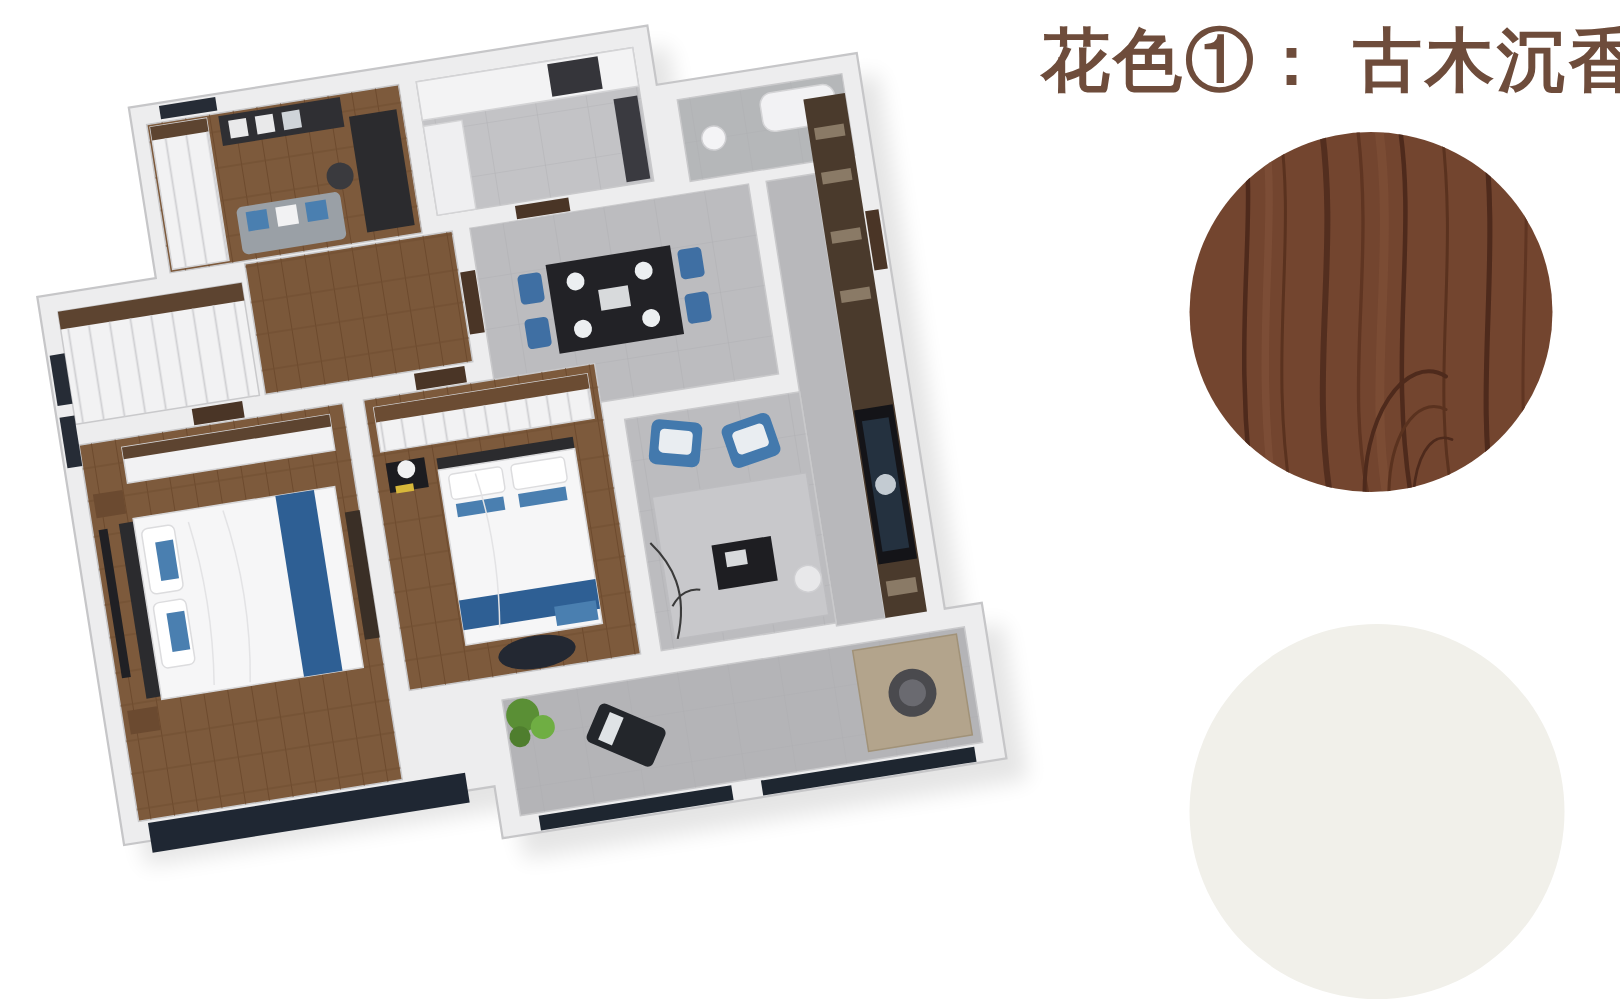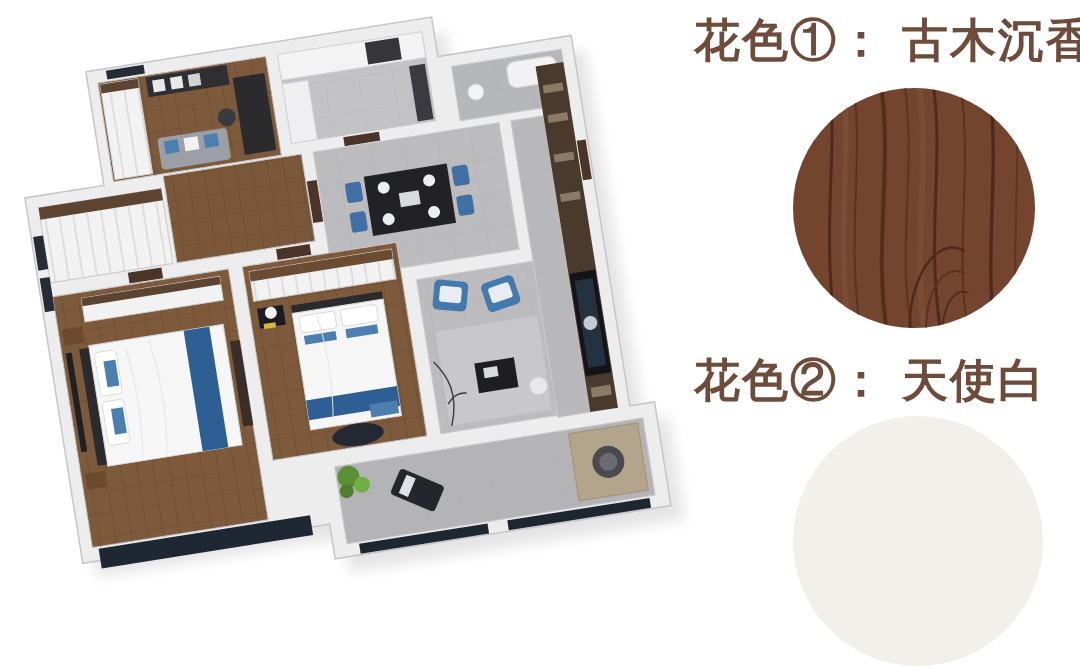--- a/index.html
+++ b/index.html
@@ -248,18 +248,15 @@
           <path d="M50 -10 C62 60 42 140 58 252" stroke="#8a5a40" stroke-width="5" opacity="0.4"></path>
           <path d="M126 -10 C140 80 118 170 134 252" stroke="#8a5a40" stroke-width="6" opacity="0.35"></path>
           <path d="M118 252 C114 190 146 148 172 164" stroke="#4e2a1c" stroke-width="2.6"></path>
           <path d="M134 252 C132 204 152 176 172 186" stroke="#5a321f" stroke-width="2"></path>
           <path d="M150 252 C150 218 162 200 176 206" stroke="#4e2a1c" stroke-width="1.8"></path>
         </g>
       </g>
     </svg>
   </div>
 
-  <div class="swatch-label label-2">
-    <span>花色②：</span><span class="name">天使白</span>
-  </div>
   <div class="swatch-circle circle-2"></div>
 
 </div>
 
 </body></html>

